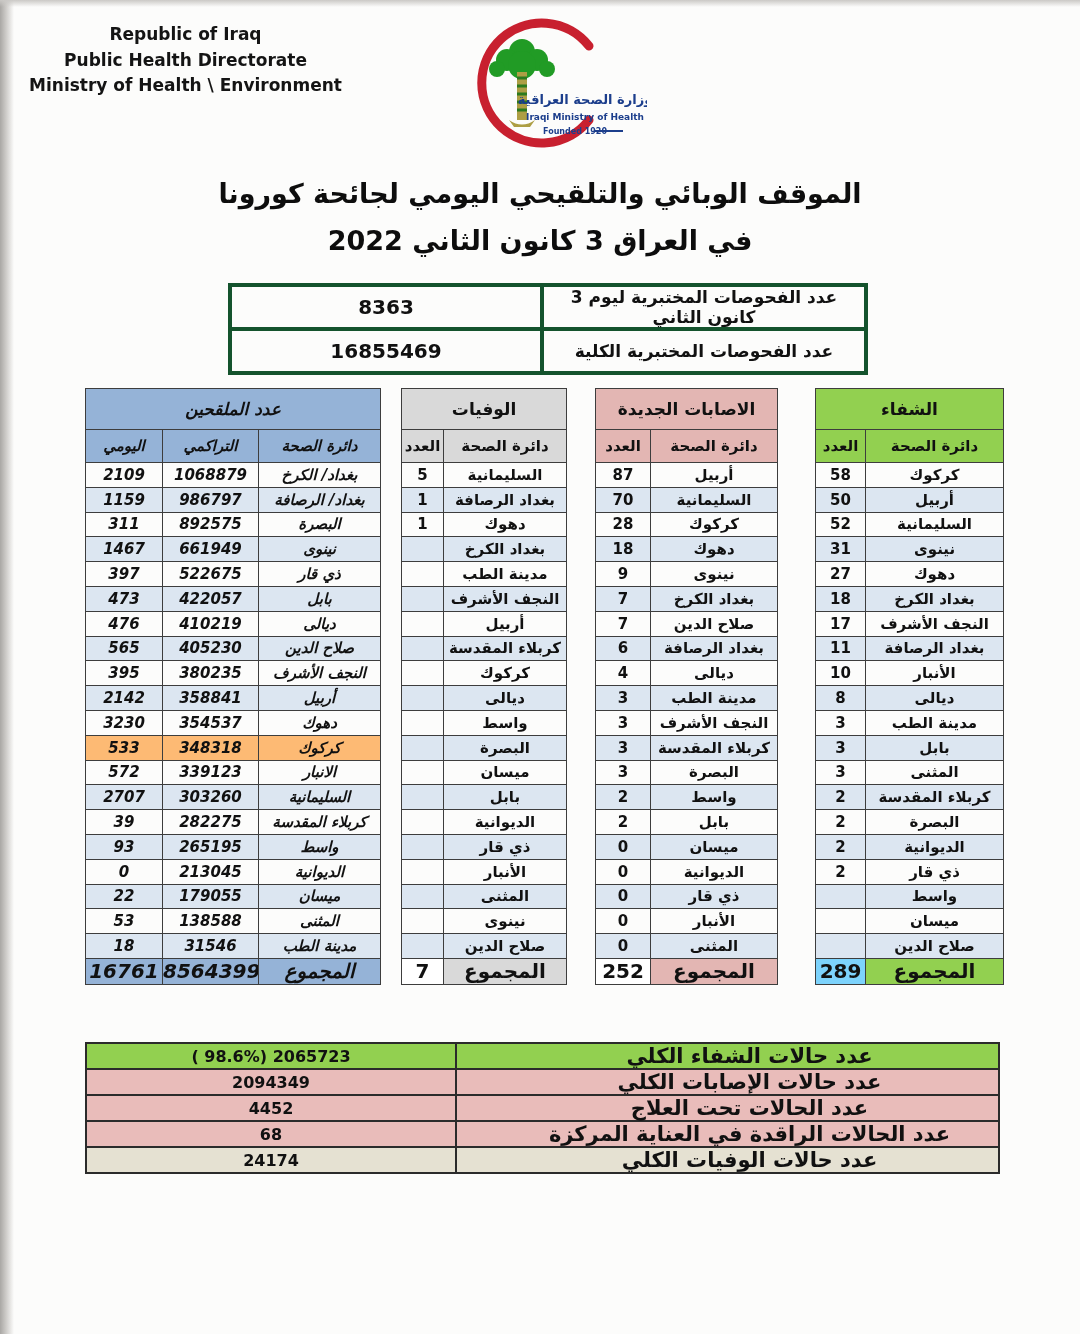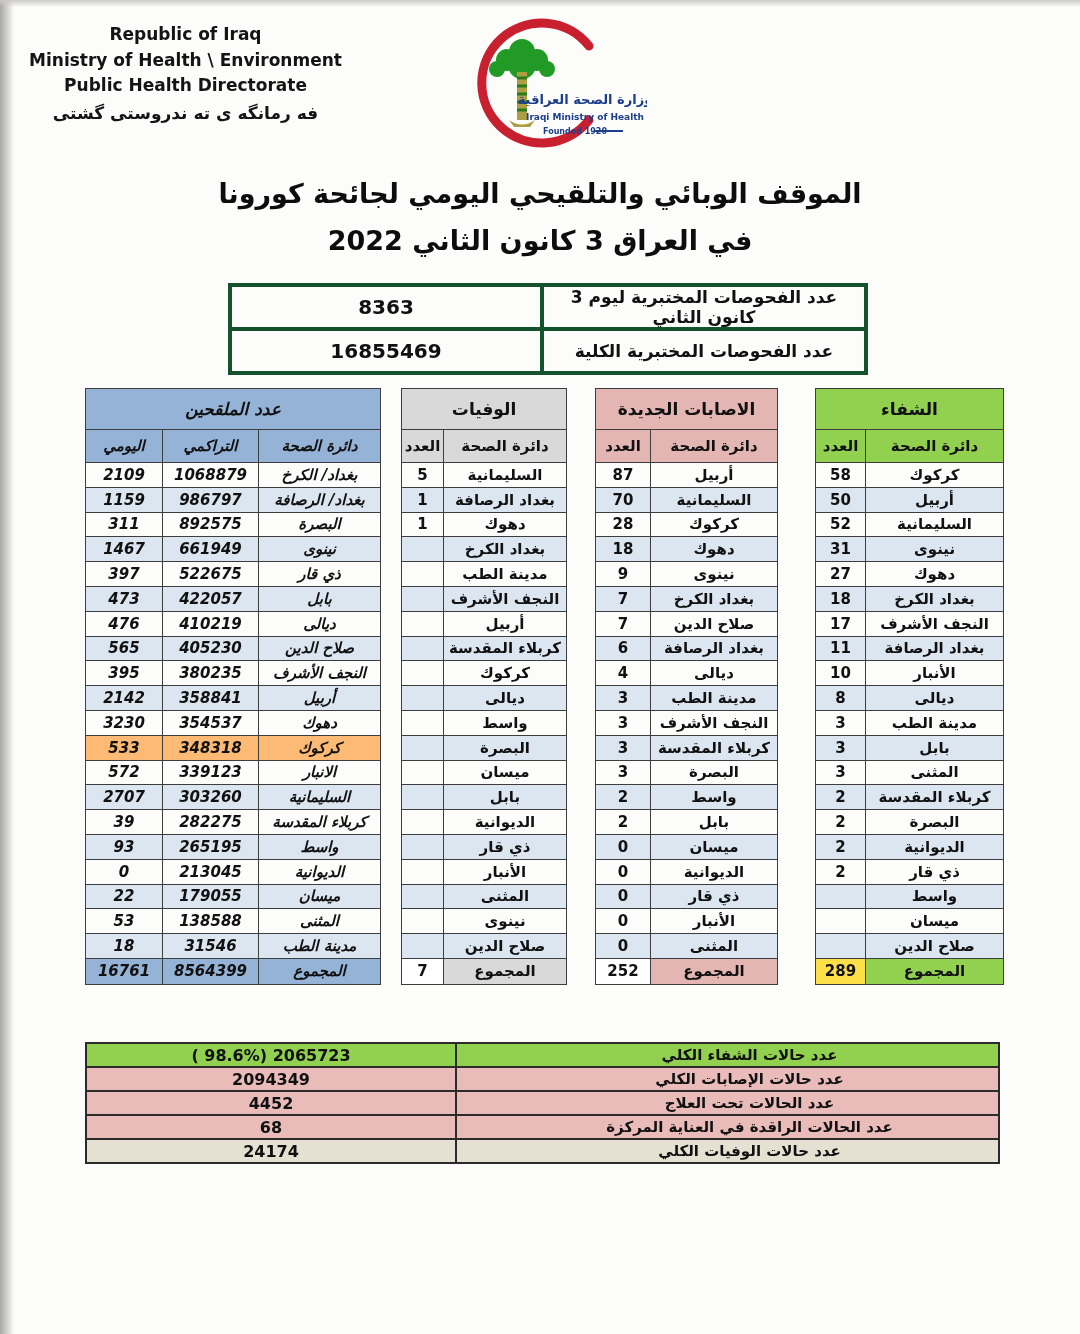--- a/index.html
+++ b/index.html
@@ -35,42 +35,41 @@
   .tests .t-label{font-size:17px;direction:rtl;}
 
   
   .main{position:absolute;top:388px;left:85px;width:915px;display:flex;align-items:flex-start;}
   .sec{font-weight:bold;}
   .sec th,.sec td{border:1px solid #3d3d3d;text-align:center;vertical-align:middle;
     overflow:hidden;white-space:nowrap;}
   .sec .group-h th{height:41px;font-size:17px;direction:rtl;}
   .sec .col-h th{height:33px;font-size:15px;direction:rtl;}
   .sec tbody td{height:24.8px;font-size:15px;}
-  .sec tfoot td{height:26px;font-size:15px;}
+  .sec tfoot td{height:26px;font-size:20px;}
   .sec td.name-cell{direction:rtl;}
   .gap0{margin-right:20px;} .gap1{margin-right:28px;} .gap2{margin-right:37px;}
 
   
   .summary{position:absolute;top:1042px;left:85px;width:915px;}
   .summary td{border:2px solid #2b2b2b;height:24px;text-align:center;vertical-align:middle;}
   .summary .s-val{width:370px;font-size:16px;margin-left:16px;}
-  .summary .s-label{font-size:15px;direction:rtl;padding-left:44px;}
+  .summary .s-label{font-size:21px;direction:rtl;padding-left:44px;}
 </style>
 </head>
 <body>
 
 <div class="page">
   <div class="edge-left"></div>
   <div class="edge-top"></div>
 
   <div class="hdr-left">
     <div>Republic of Iraq</div>
+    <div>Public Health Directorate</div>
     <div>Ministry of Health \ Environment</div>
-    <div>Public Health Directorate</div>
-    <div class="kurdish">فه رمانگه ی ته ندروستی گشتی</div>
   </div>
 
   <div class="logo-box">
     <svg width="200" height="152" viewBox="0 0 200 152">
       <path d="M 142 38 A 60 60 0 1 0 142 112" fill="none" stroke="#c8202f" stroke-width="9" stroke-linecap="round"></path>
       <g fill="#219b25">
         <circle cx="75" cy="44" r="13"></circle>
         <circle cx="60" cy="52" r="11"></circle>
         <circle cx="90" cy="52" r="11"></circle>
         <circle cx="75" cy="57" r="14"></circle>
@@ -530,21 +529,21 @@
             <td></td>
             <td class="name-cell">ميسان</td>
           </tr>
           <tr style="background: rgb(220, 230, 241);">
             <td></td>
             <td class="name-cell">صلاح الدين</td>
           </tr>
         </tbody>
         <tfoot>
           <tr>
-            <td style="background: #fde047;">289</td>
+            <td style="background: #7dd3fc;">289</td>
             <td class="name-cell" style="background: rgb(146, 208, 80);">المجموع</td>
           </tr>
         </tfoot>
       </table>
     </div>
 
   <table class="summary">
       <tbody>
         <tr style="background: rgb(146, 208, 80);">
           <td class="s-val" dir="ltr">( 98.6%)  2065723</td>

